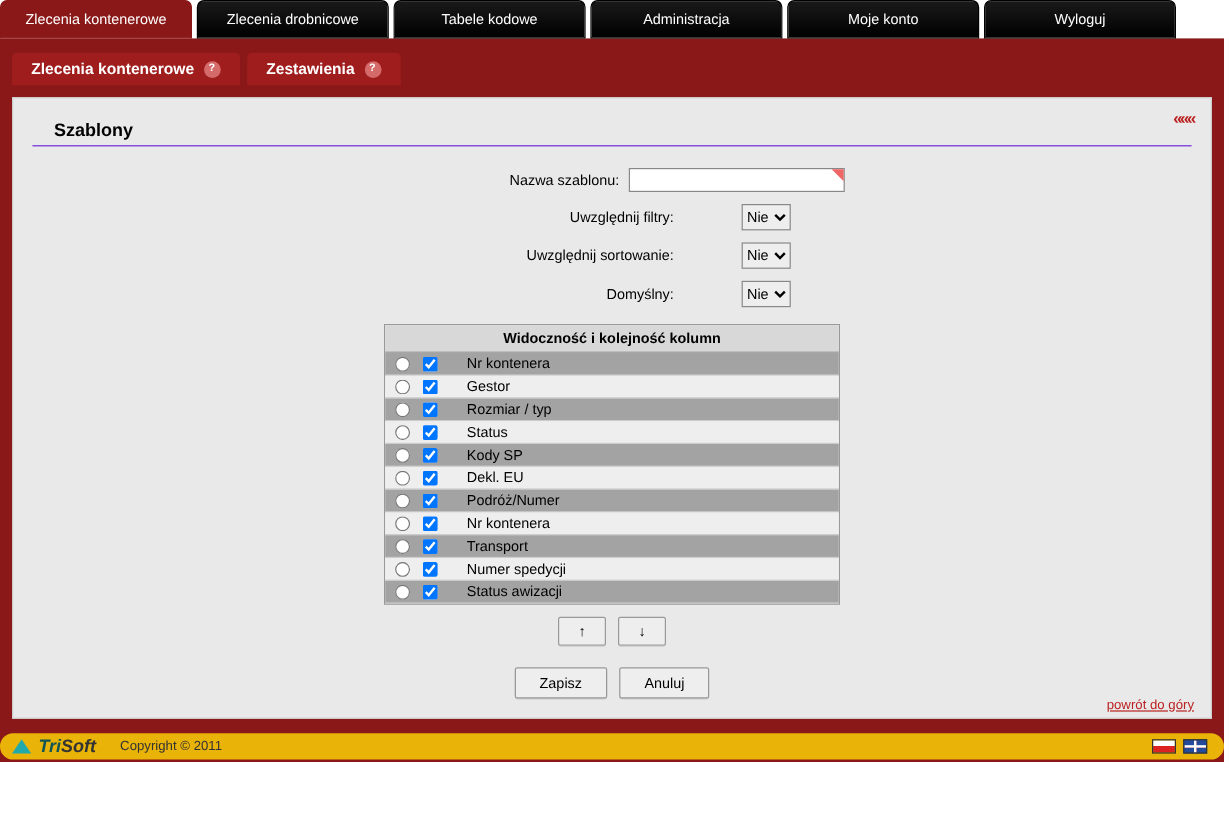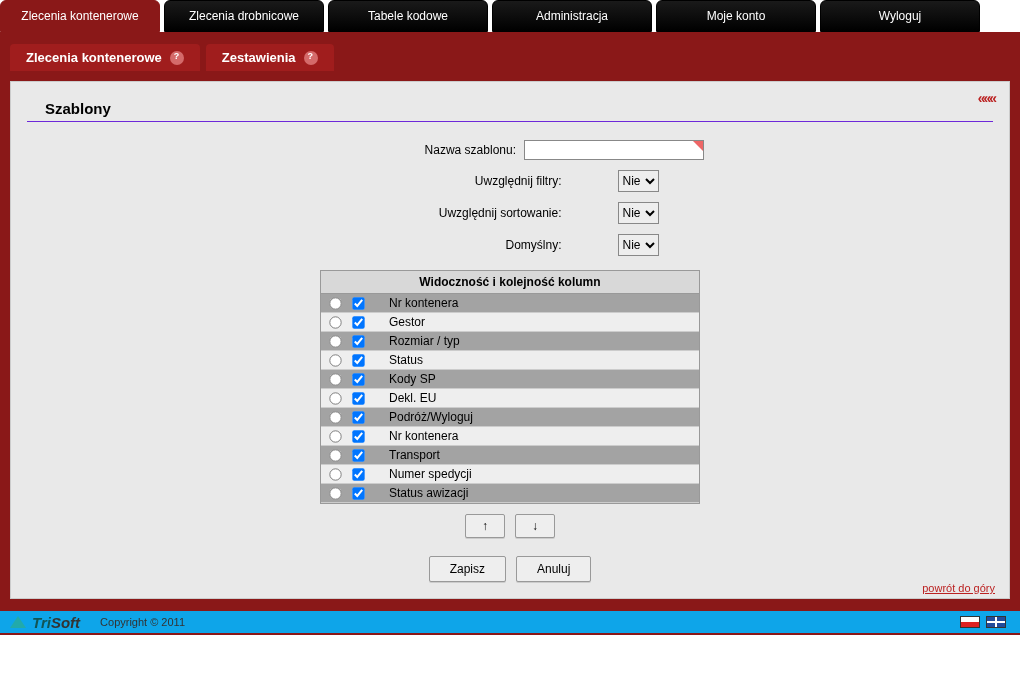--- a/index.html
+++ b/index.html
@@ -43,21 +43,21 @@
   .col-table-header { background: #d8d8d8; text-align: center; font-weight: bold; padding: 4px; border-bottom: 1px solid #999; font-size: 12px;}
   .col-row { display: flex; align-items: center; padding: 2px 8px; border-bottom: 1px solid #ccc; background:#a3a3a3; font-size:12px; gap: 10px;}
   .col-row:nth-child(even){ background:#eee; }
   .col-row input[type=radio], .col-row input[type=checkbox] { transform: scale(0.95); }
   .col-lbl { padding-left: 14px; }
   .btn-row { display:flex; justify-content:center; gap:10px; margin-top:10px; }
   .btn { background:#eee; border:1px solid #999; padding:5px 20px; cursor:pointer; font-size:12px; border-radius:2px; box-shadow: 0 1px 0 #ccc; }
   .btn.small { padding: 4px 16px; }
   .back-top { position:absolute; right:14px; bottom:4px; color:#b22; font-size:11px; text-decoration:underline; cursor:pointer;}
   .footer { background:#8a1818; color:#fff; height:26px; display:flex; align-items:center; width:1020px;}
-  .footer-inner { background:#0ea5e9; width:100%; height:22px; display:flex; align-items:center; padding:0 10px; justify-content:space-between;}
+  .footer-inner { background:#eab308; width:100%; height:22px; display:flex; align-items:center; padding:0 10px; justify-content:space-between;border-radius:11px;}
   .logo-area { display:flex; align-items:center; gap:6px; font-weight:bold; color:#155; }
   .logo-tri { width:0;height:0;border-left:8px solid transparent;border-right:8px solid transparent;border-bottom:12px solid #2aa; display:inline-block;}
   .logo-text { font-size:15px; font-style:italic; }
   .logo-text .soft { color:#333; }
   .copyright { color:#333; font-size:11px; margin-left:20px;}
   .flags { display:flex; gap:6px; margin-right:4px;}
   .flag { width:20px; height:12px; border:1px solid #333; cursor:pointer; }
   .flag-pl { background: linear-gradient(#fff 50%, #d22 50%); }
   .flag-uk { background:#224b9b; position:relative; overflow:hidden;}
   .flag-uk::before{content:"";position:absolute;inset:0;background:
@@ -157,21 +157,21 @@
                   <span class="col-lbl">Kody SP</span>
                 </div>
                 <div class="col-row">
                   <input type="radio" name="colsel" style="">
                   <input type="checkbox" checked="" style="">
                   <span class="col-lbl">Dekl. EU</span>
                 </div>
                 <div class="col-row">
                   <input type="radio" name="colsel" style="">
                   <input type="checkbox" checked="" style="">
-                  <span class="col-lbl">Podróż/Wyloguj</span>
+                  <span class="col-lbl">Podróż/Numer</span>
                 </div>
                 <div class="col-row">
                   <input type="radio" name="colsel" style="">
                   <input type="checkbox" checked="" style="">
                   <span class="col-lbl">Nr kontenera</span>
                 </div>
                 <div class="col-row">
                   <input type="radio" name="colsel" style="">
                   <input type="checkbox" checked="" style="">
                   <span class="col-lbl">Transport</span>

